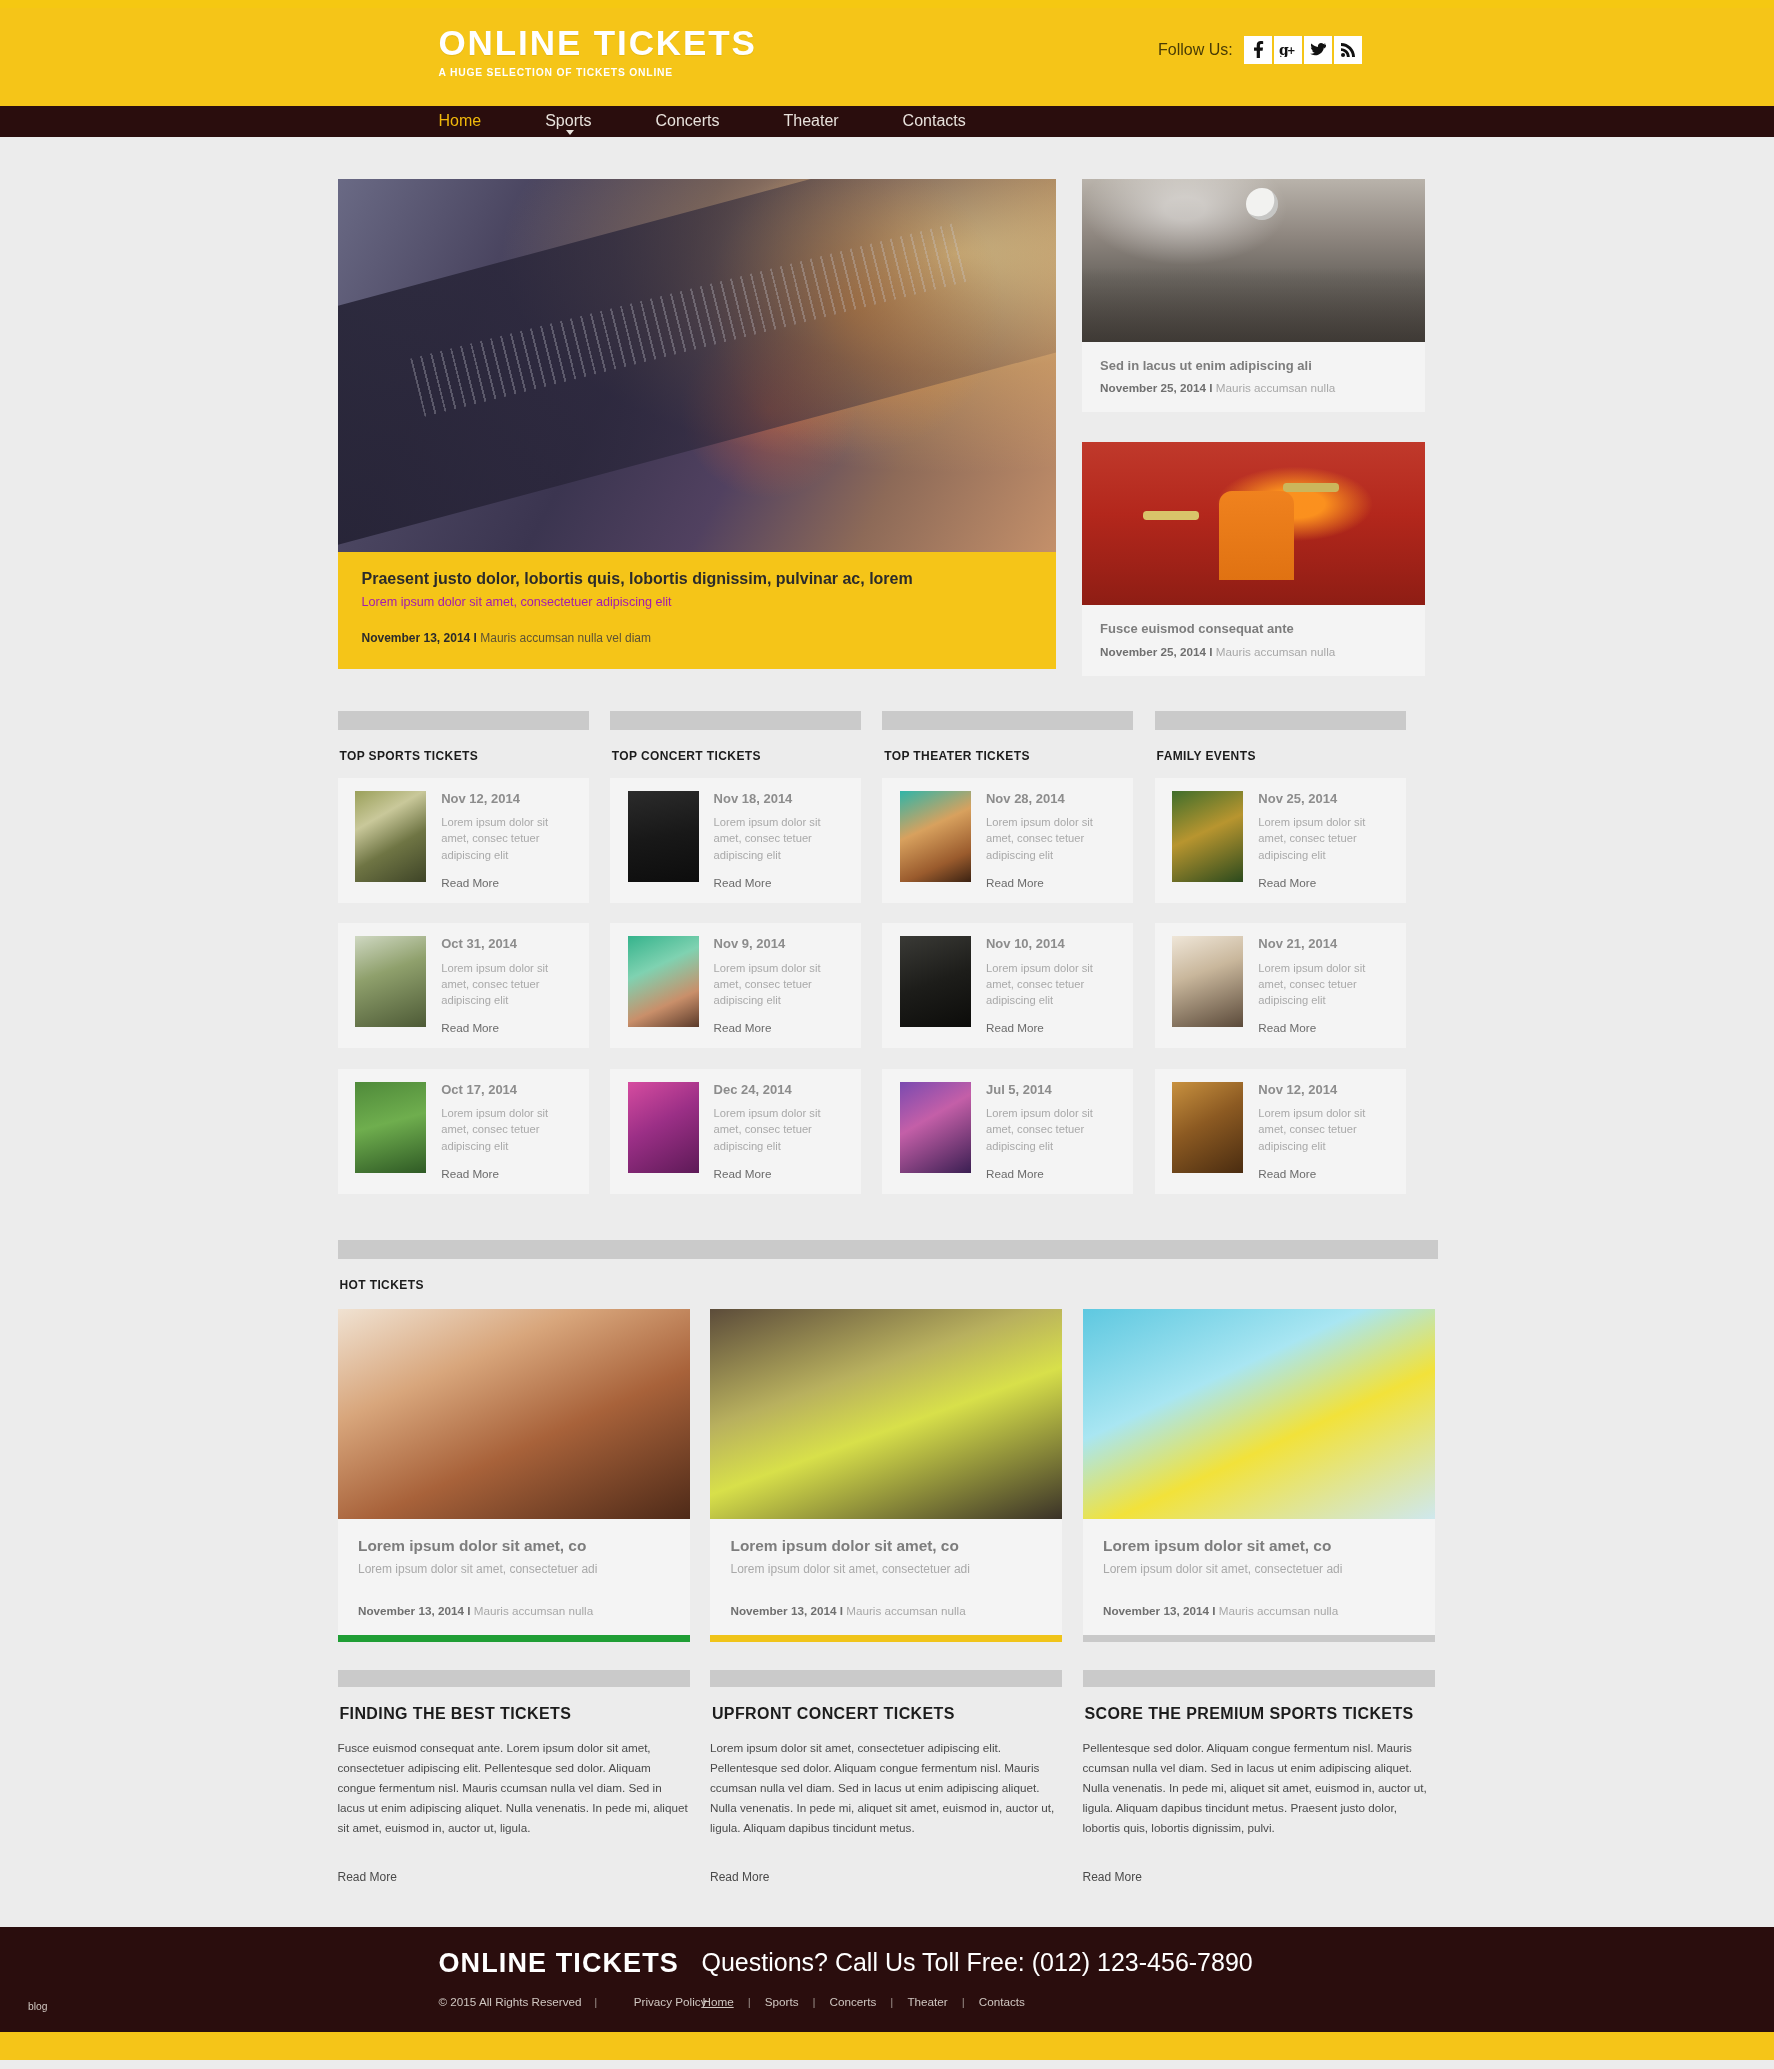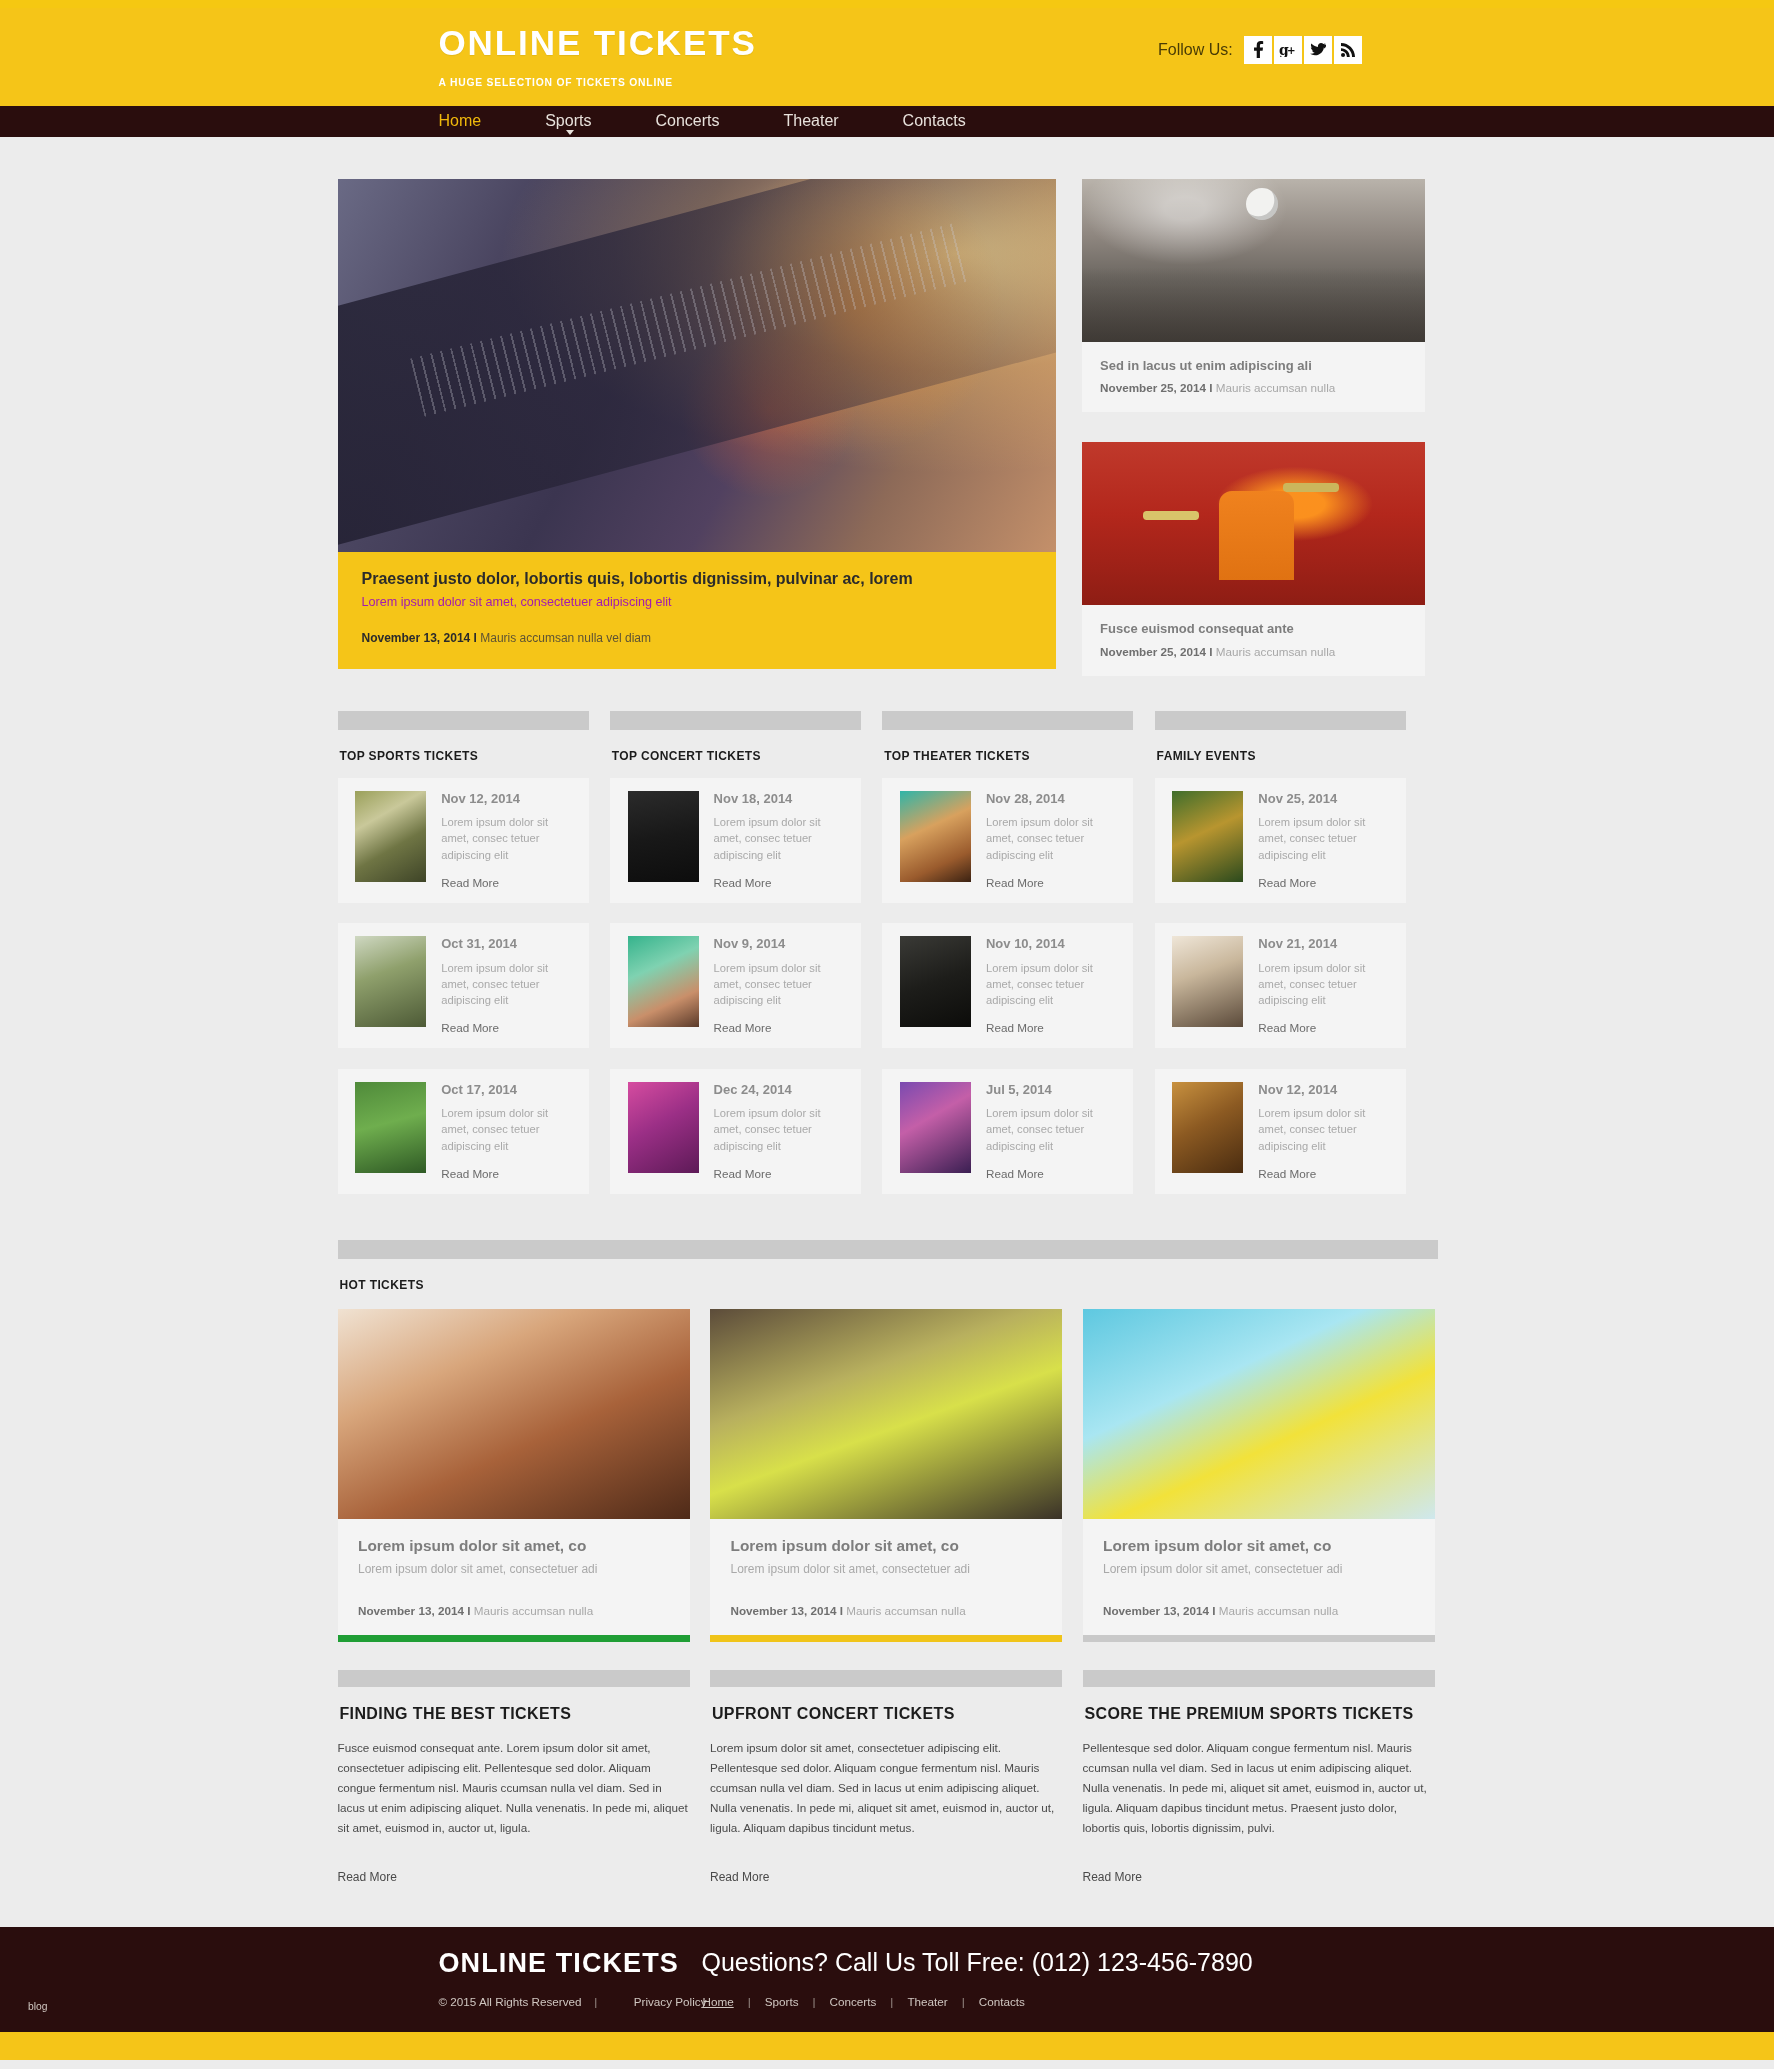--- a/index.html
+++ b/index.html
@@ -32,21 +32,21 @@
     color: #ffffff;
     letter-spacing: 1.9px;
     line-height: 1.05;
     text-shadow: 0 0.9px 0.9px rgba(0,0,0,.07);
   }
   .brand-sub {
     font-size: 10.3px;
     font-weight: 700;
     color: #ffffff;
     letter-spacing: 0.8px;
-    margin-top: 16px;
+    margin-top: 6px;
   }
 
   .follow {
     position: absolute;
     right: 76px;
     top: 28px;
     display: flex;
     align-items: center;
     gap: 11.2px;
   }

